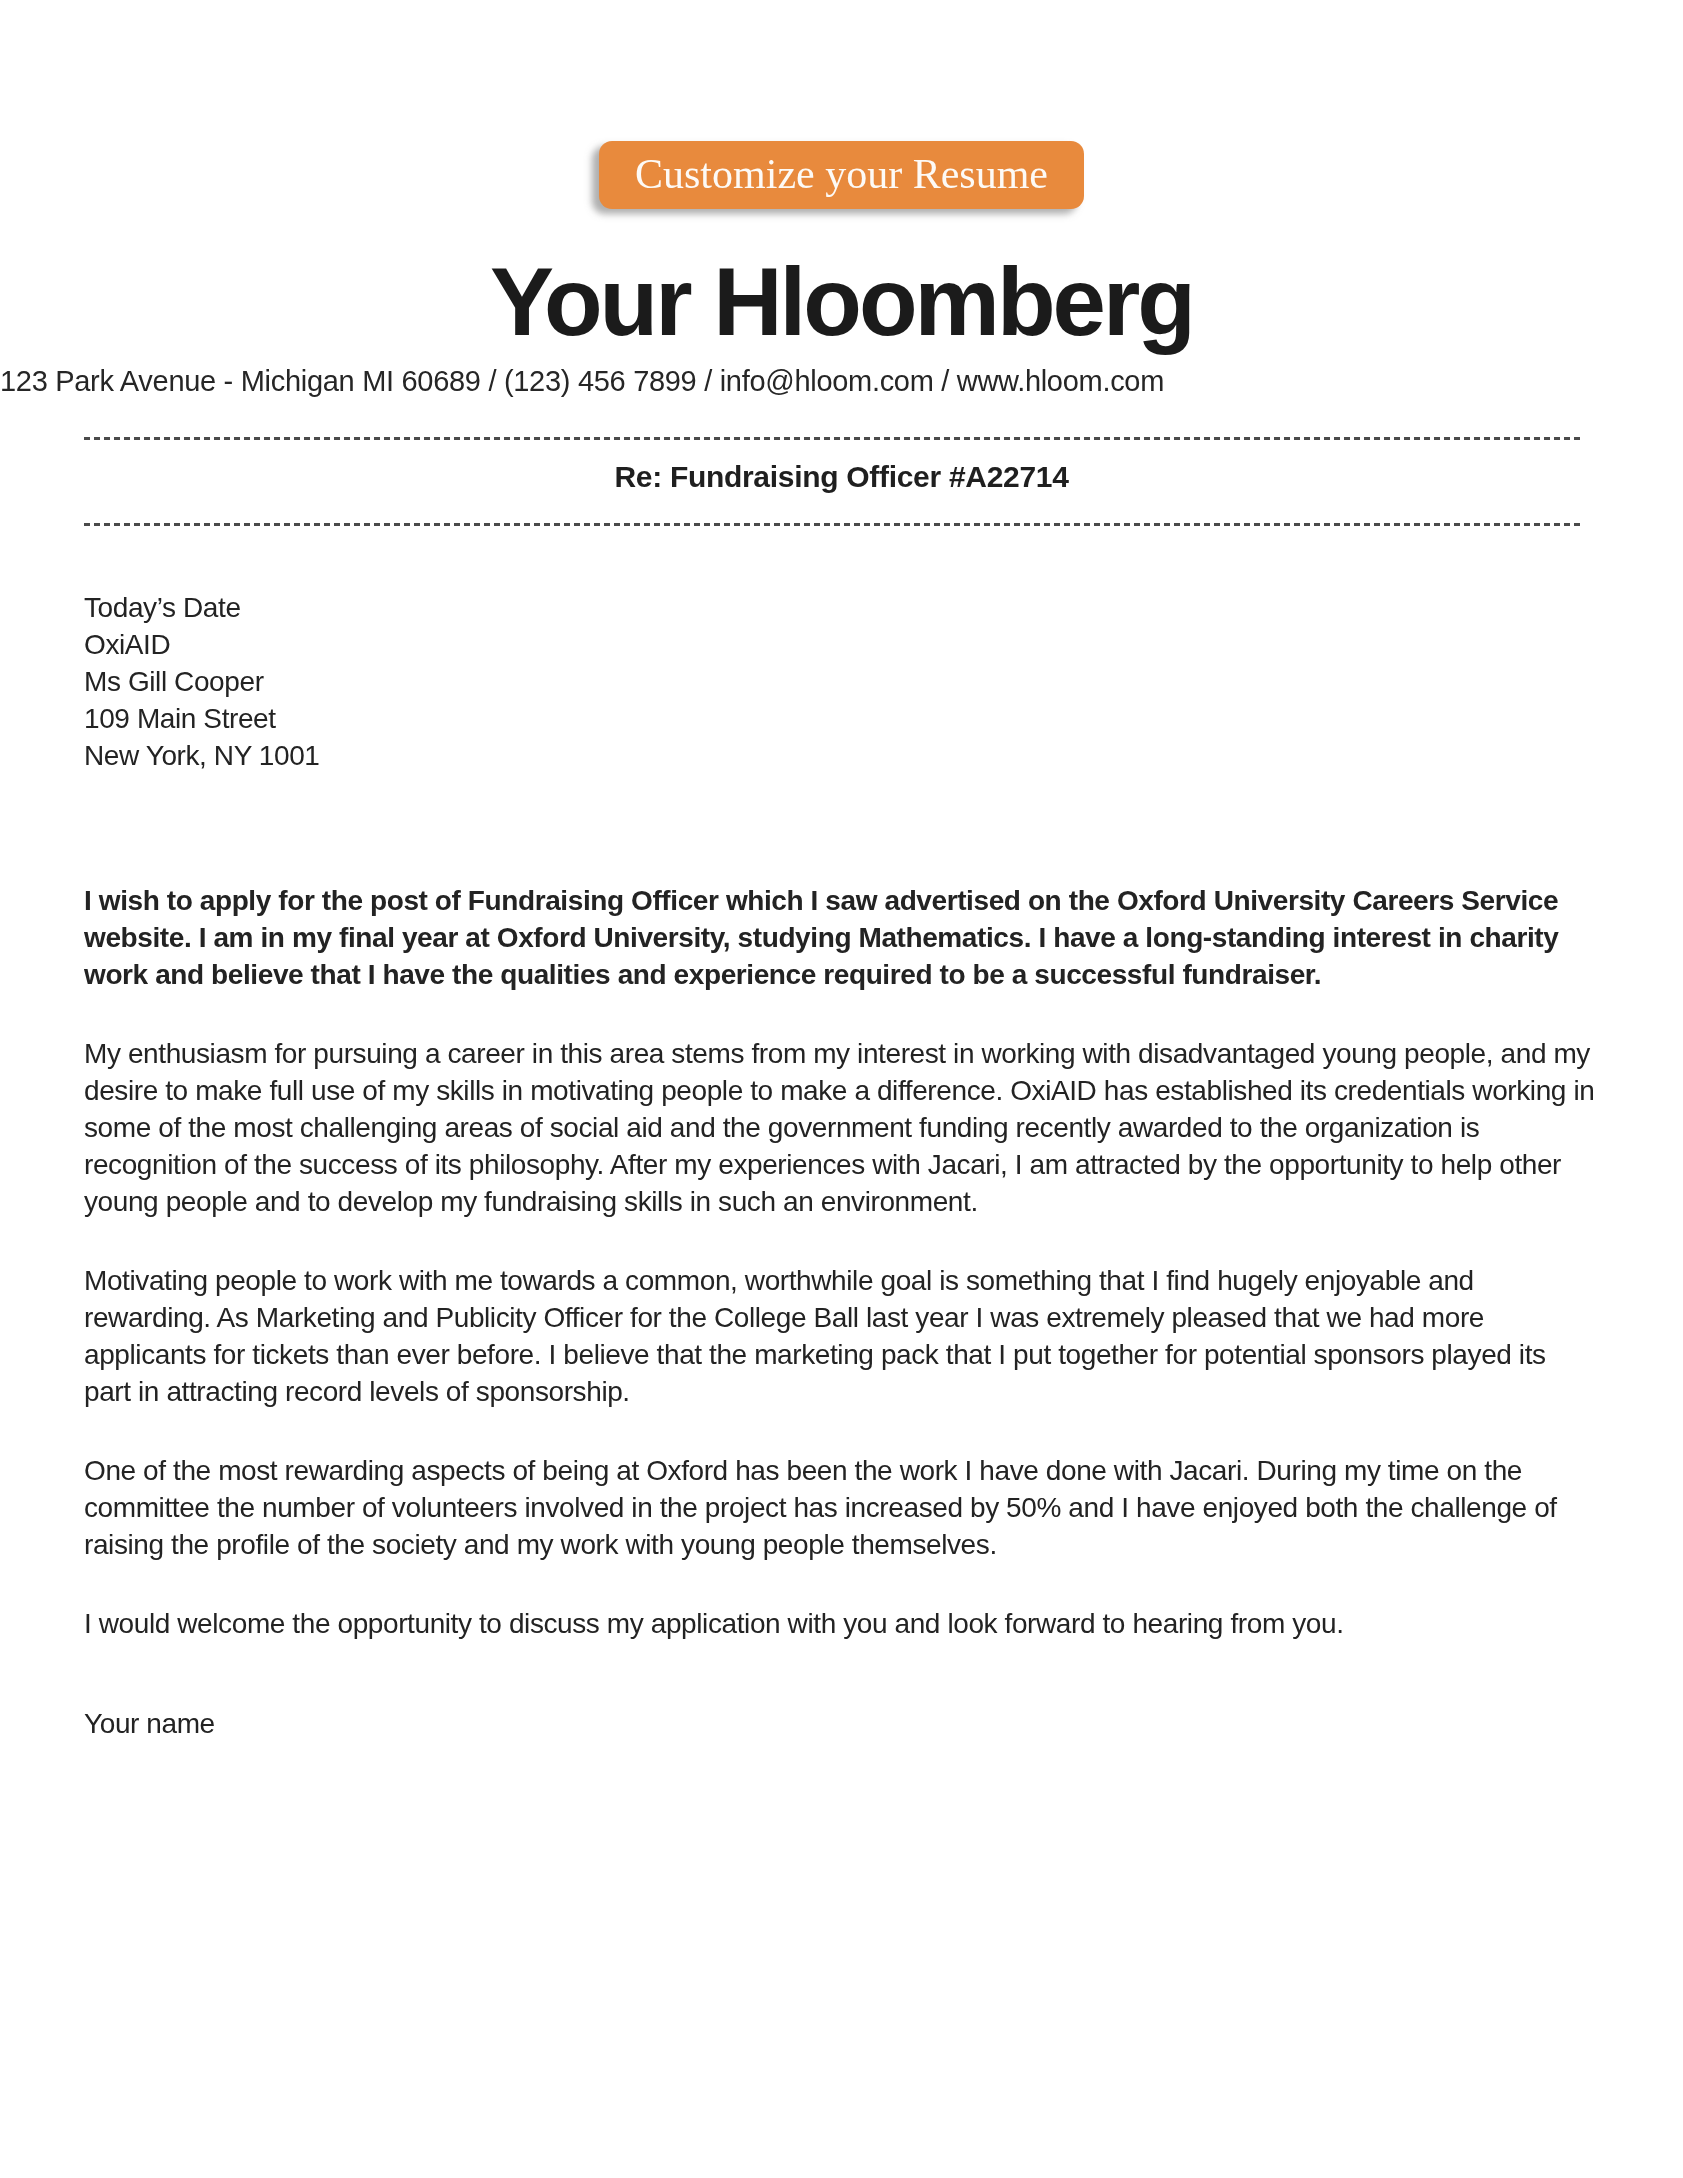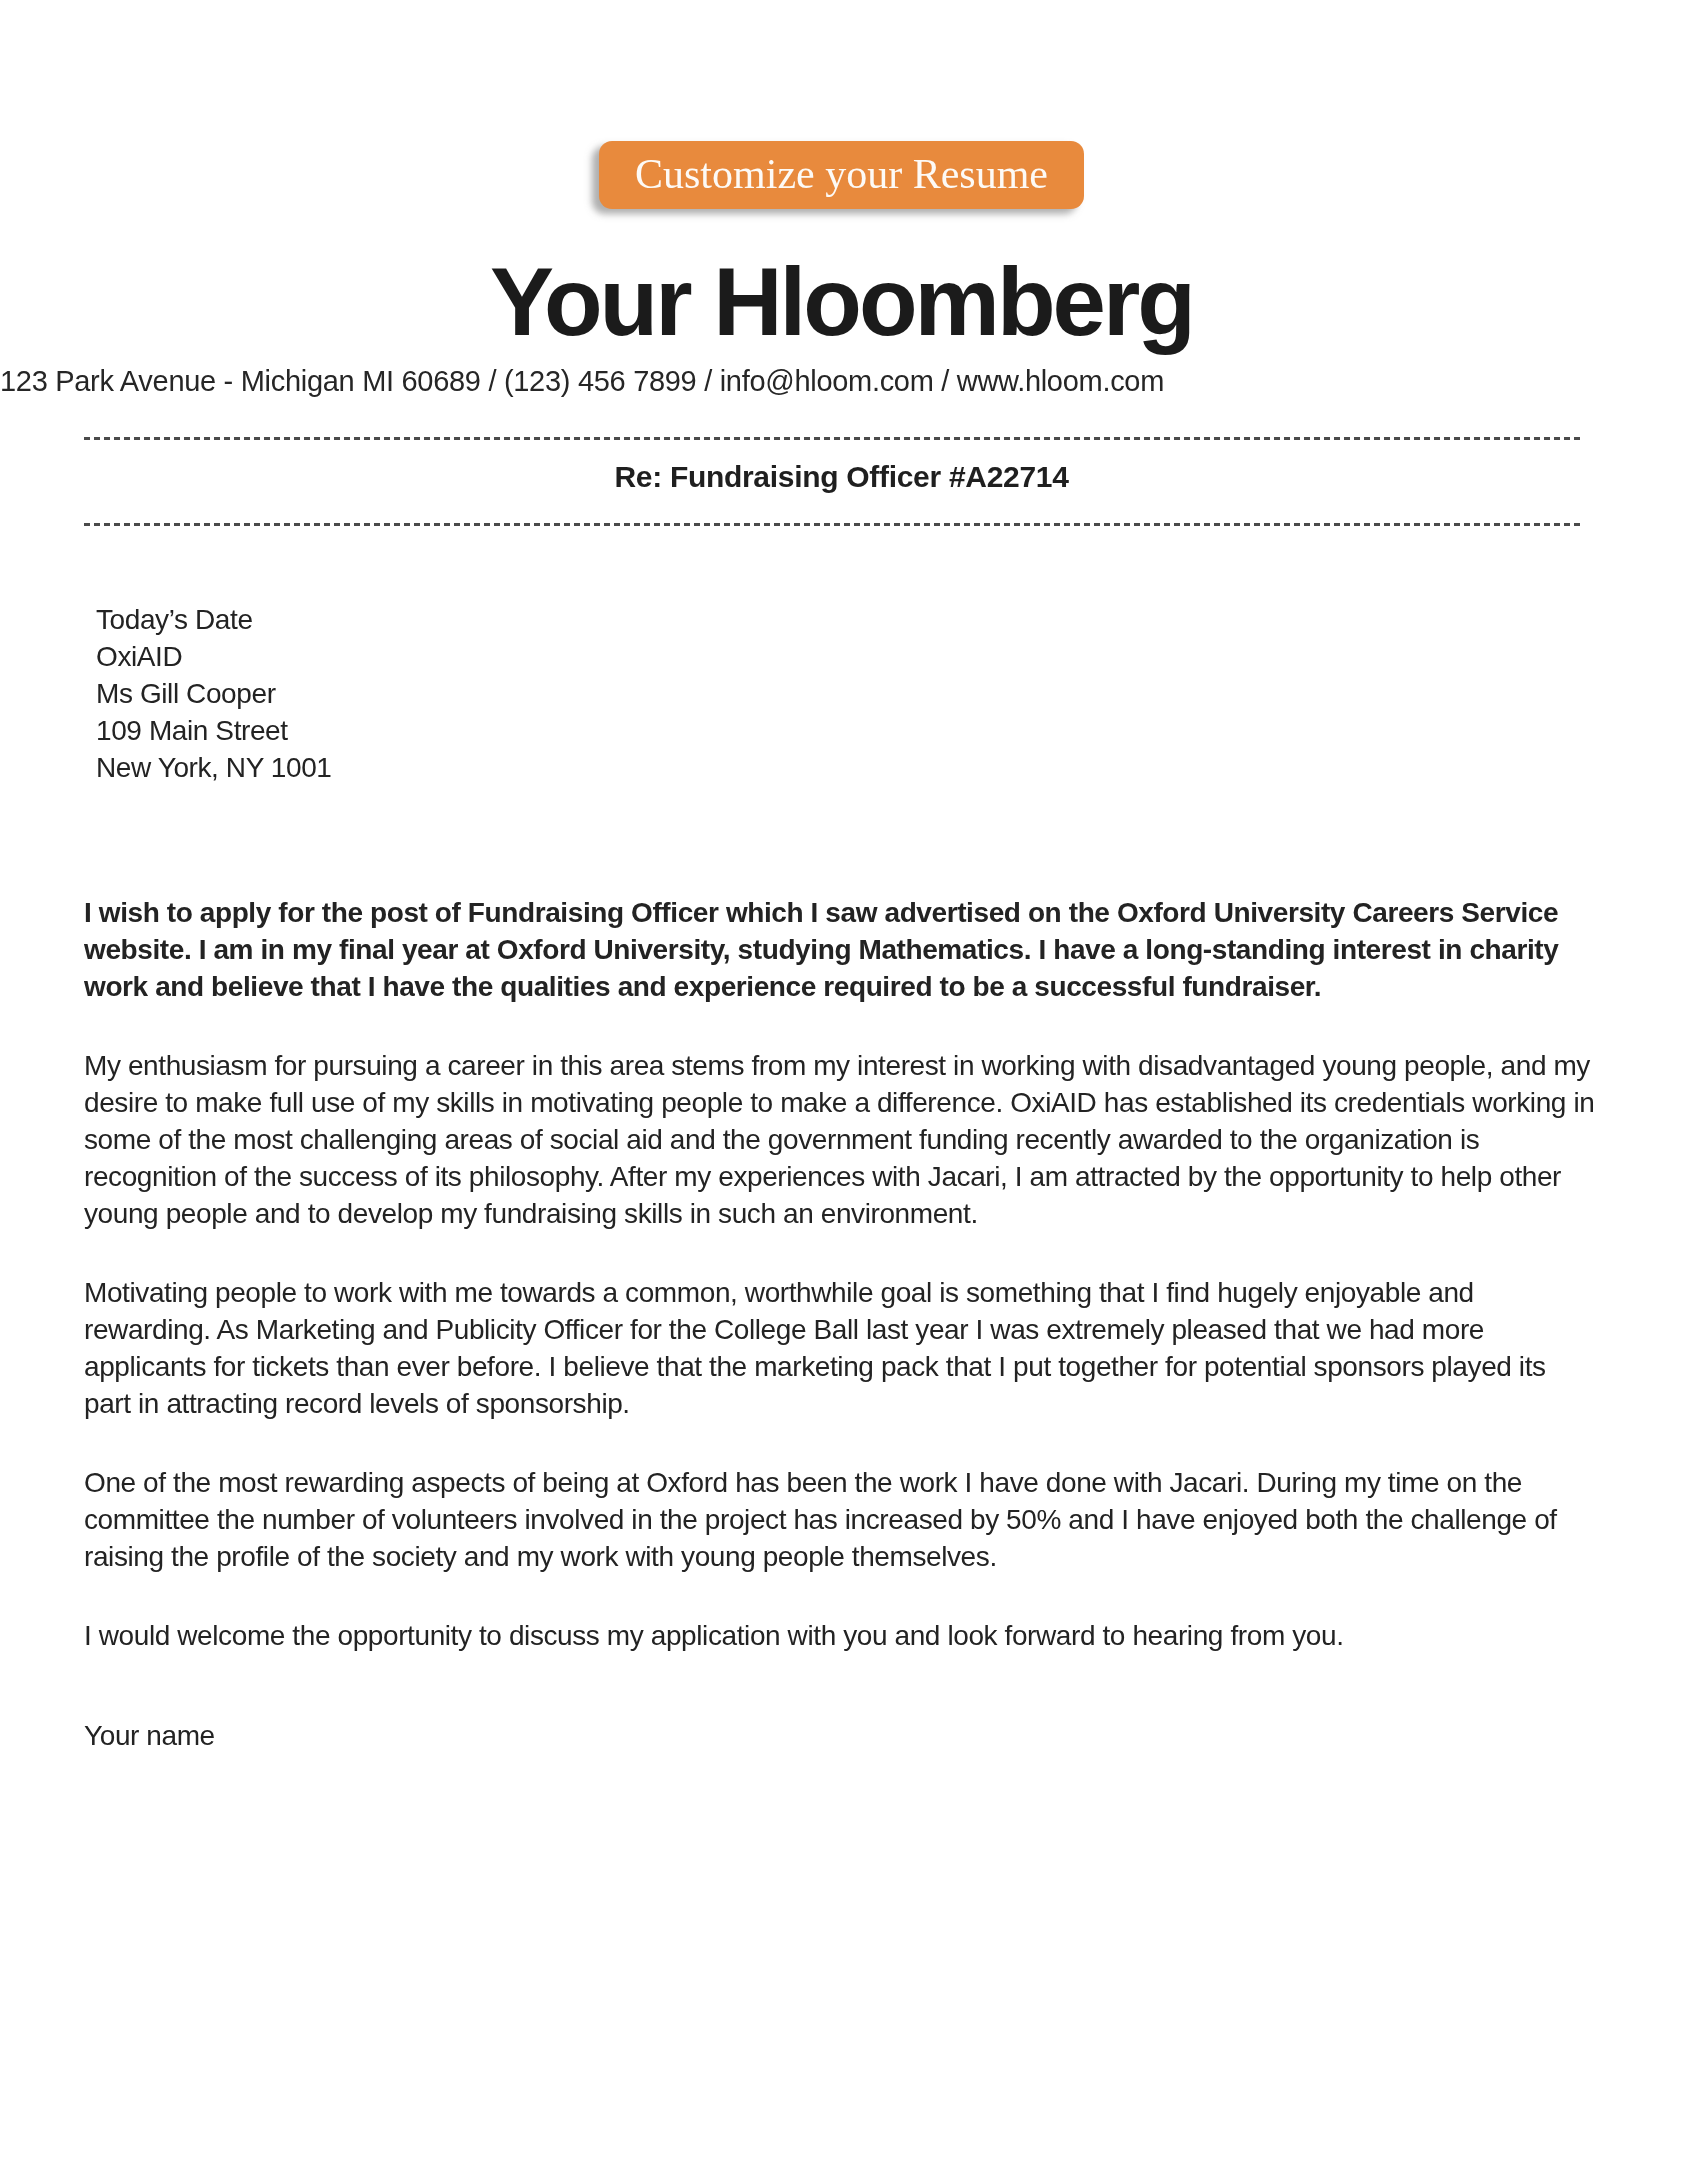--- a/index.html
+++ b/index.html
@@ -85,21 +85,21 @@
   .letter {
     position: absolute;
     top: 589px;
     left: 84px;
     width: 1515px;
     font-size: 28px;
     line-height: 37px;
     letter-spacing: -0.4px;
     color: #232323;
   }
-  .recipient-block { margin: 12px; }
+  .recipient-block { margin: 0; }
   .para { margin: 0 0 42px 0; }
   .para-first { margin-top: 108px; font-weight: bold; }
   .para-last { margin-bottom: 8px; }
   .closing-block { margin-top: 63px; }
 </style>
 </head>
 <body>
 
 <div class="page">
 

